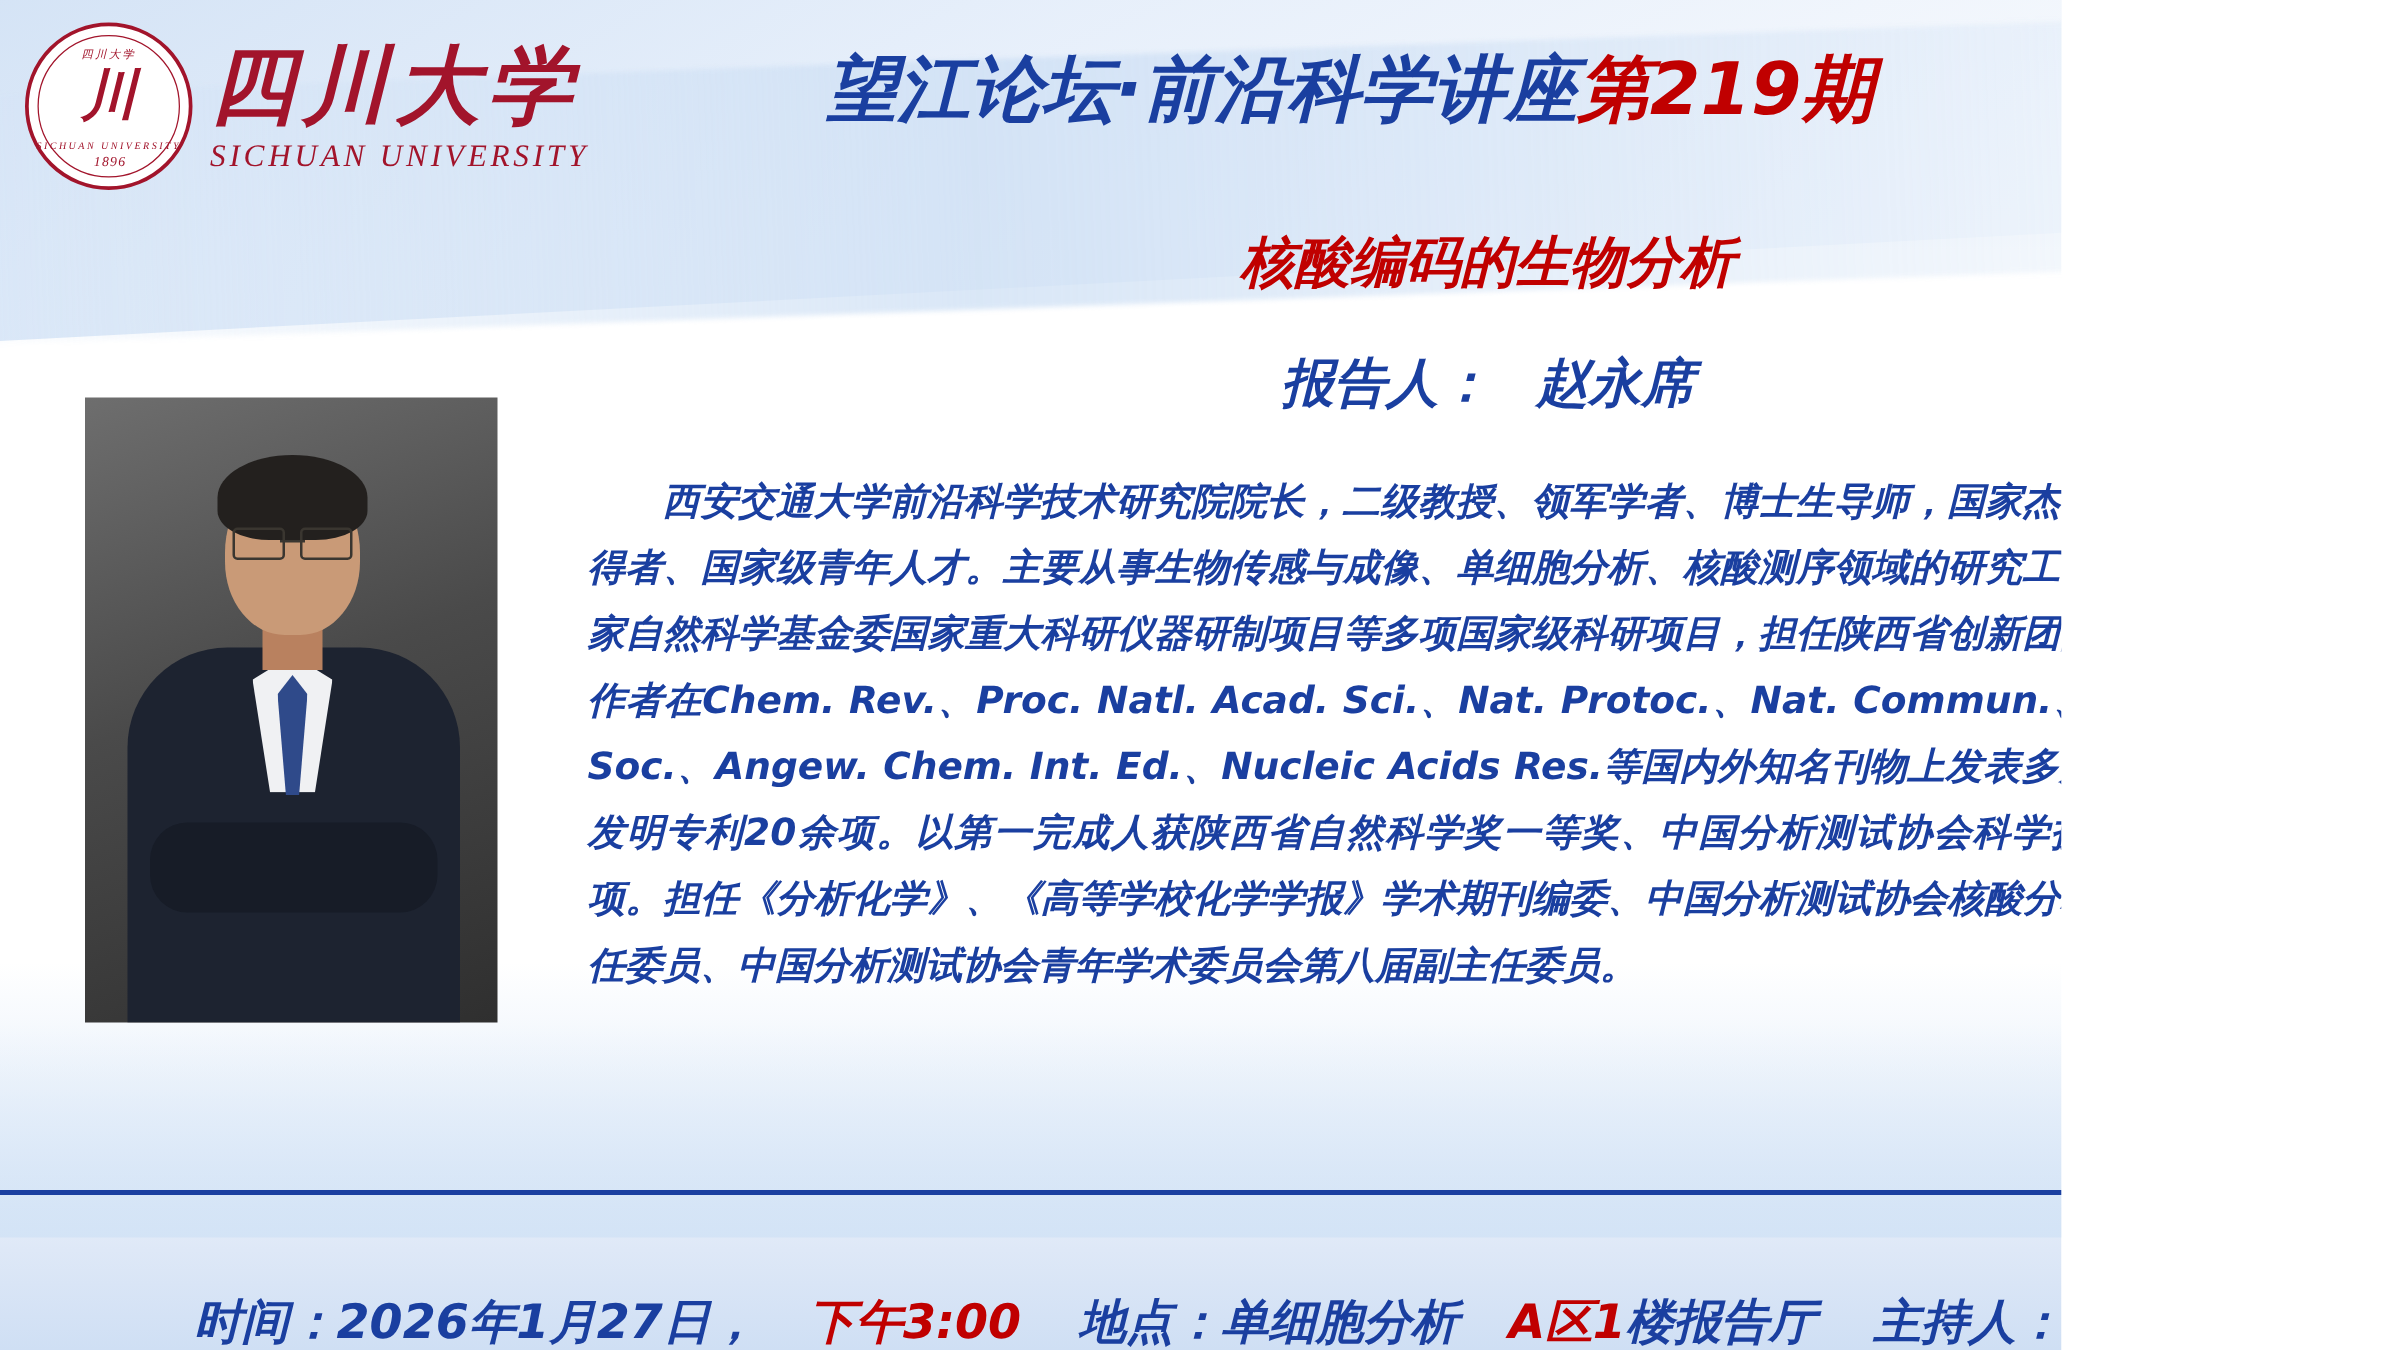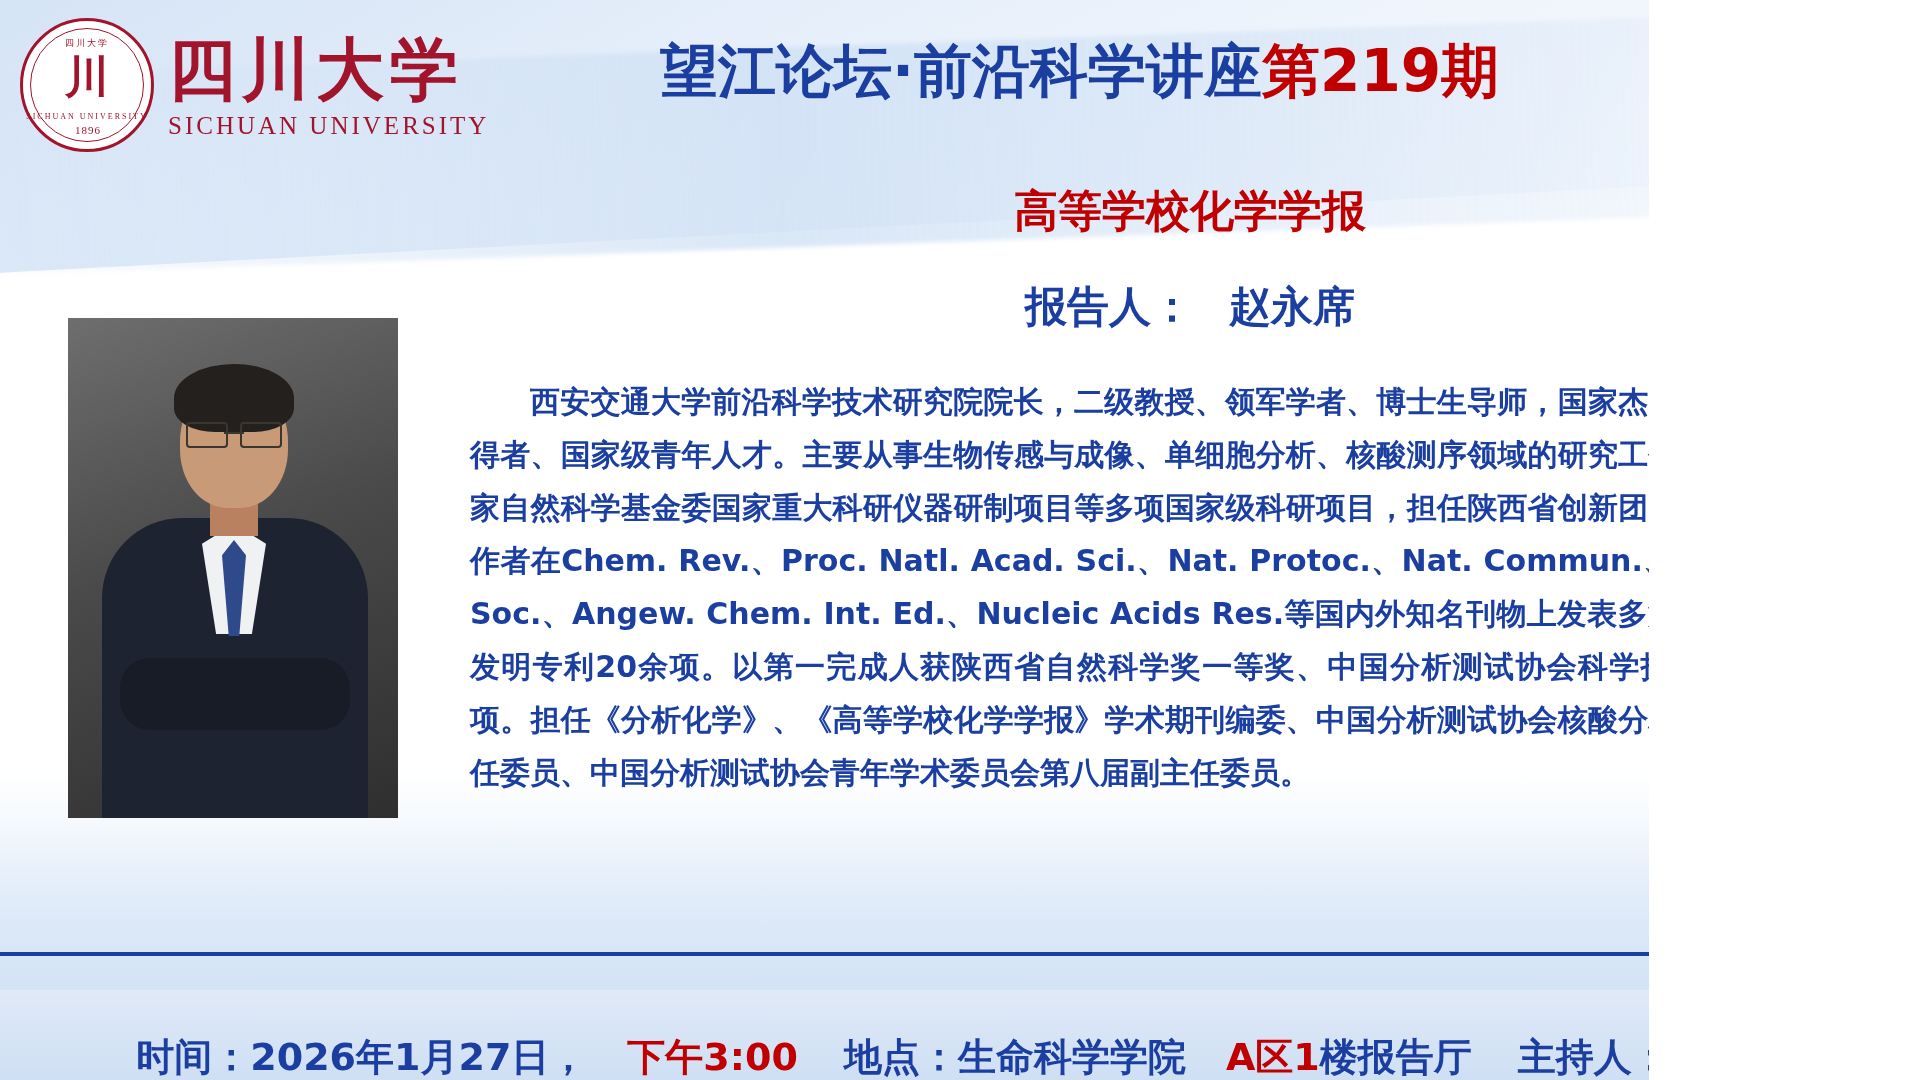--- a/index.html
+++ b/index.html
@@ -21,20 +21,21 @@
     background:
       linear-gradient(to bottom,
         #dbe6f5 0px,
         #eaf1fa 60px,
         #ffffff 200px,
         #ffffff 820px,
         #f2f6fc 900px,
         #dee8f7 1000px,
         #cfdff4 1080px);
     overflow: hidden;
+    font-style: italic;
   }
 
   
   .swoosh1 {
     position: absolute;
     left: -200px;
     top: -260px;
     width: 2400px;
     height: 480px;
     background: linear-gradient(120deg, #cddff4 0%, #e8f0fb 45%, #ffffff 100%);
@@ -360,21 +361,21 @@
         <div class="logo-cn">四川大学</div>
         <div class="logo-en">SICHUAN UNIVERSITY</div>
       </div>
     </div>
 
     <div class="forum-title">
       <span class="blue">望江论坛·前沿科学讲座</span><span class="red">第219期</span>
     </div>
   </div>
 
-  <div class="lecture-title">高等学校化学学报</div>
+  <div class="lecture-title">核酸编码的生物分析</div>
 
   <div class="speaker-line">
     <span>报告人：</span><span class="sp-name">赵永席</span>
   </div>
 
   <div class="photo">
     <div class="suit"></div>
     <div class="shirt"></div>
     <div class="tie"></div>
     <div class="arms"></div>
@@ -391,21 +392,21 @@
   <div class="bio">西安交通大学前沿科学技术研究院院长，二级教授、领军学者、博士生导师，国家杰出青年科学基金获得者、国家级青年人才。主要从事生物传感与成像、单细胞分析、核酸测序领域的研究工作，近年来承担国家自然科学基金委国家重大科研仪器研制项目等多项国家级科研项目，担任陕西省创新团队负责人。以通讯作者在Chem. Rev.、Proc. Natl. Acad. Sci.、Nat. Protoc.、Nat. Commun.、J. Am. Chem. Soc.、Angew. Chem. Int. Ed.、Nucleic Acids Res.等国内外知名刊物上发表多篇论文，授权国家发明专利20余项。以第一完成人获陕西省自然科学奖一等奖、中国分析测试协会科学技术奖一等奖等奖项。担任《分析化学》、《高等学校化学学报》学术期刊编委、中国分析测试协会核酸分析分会第一届副主任委员、中国分析测试协会青年学术委员会第八届副主任委员。</div>
 
   <div class="divider"></div>
 
   <div class="footer">
     <span class="seg">时间：</span>
       <span class="seg">2026年1月27日，</span>
       <span class="seg red">下午3:00</span>
     <span class="gap-lg"></span>
     <span class="seg">地点：</span>
-      <span class="seg">生命科学学院</span>
+      <span class="seg">单细胞分析</span>
       <span class="seg red">A区1</span>
       <span class="seg">楼报告厅</span>
     <span class="gap-lg"></span>
     <span class="seg">主持人：</span>
       <span class="seg">毛康珊</span>
   </div>
 
 </div>
 
 </body></html>

